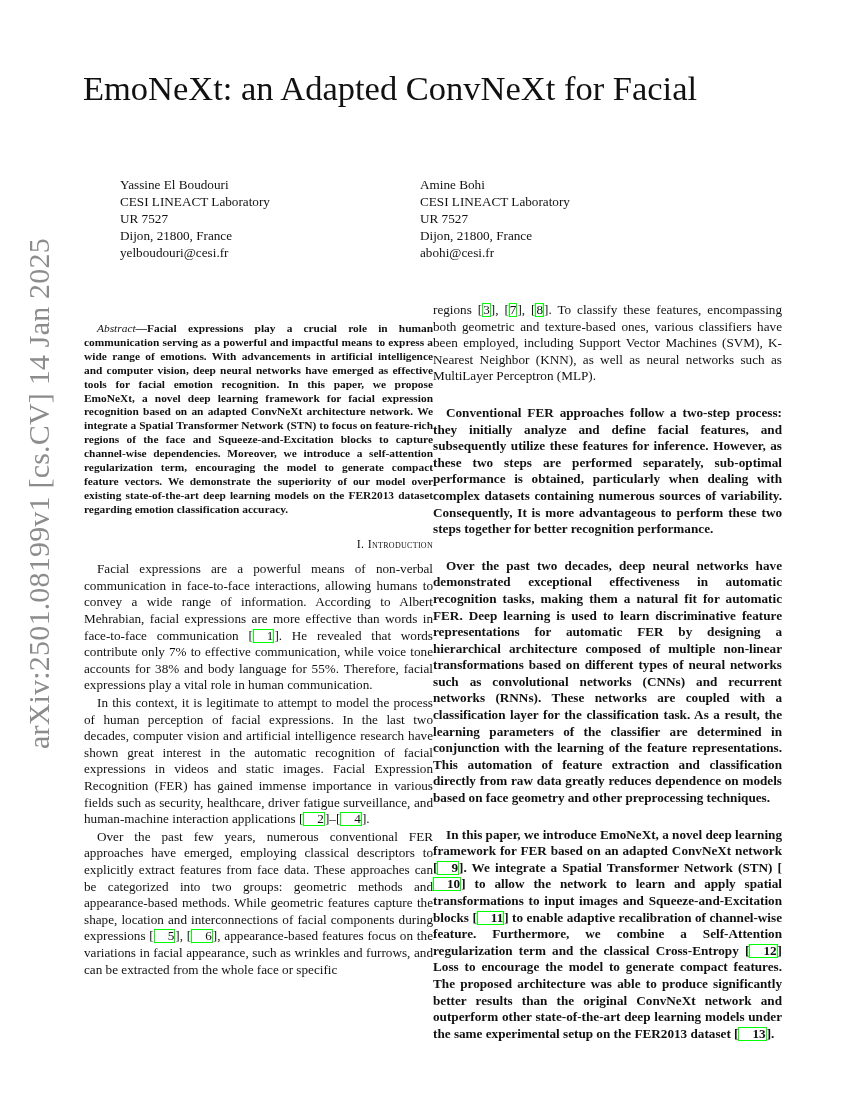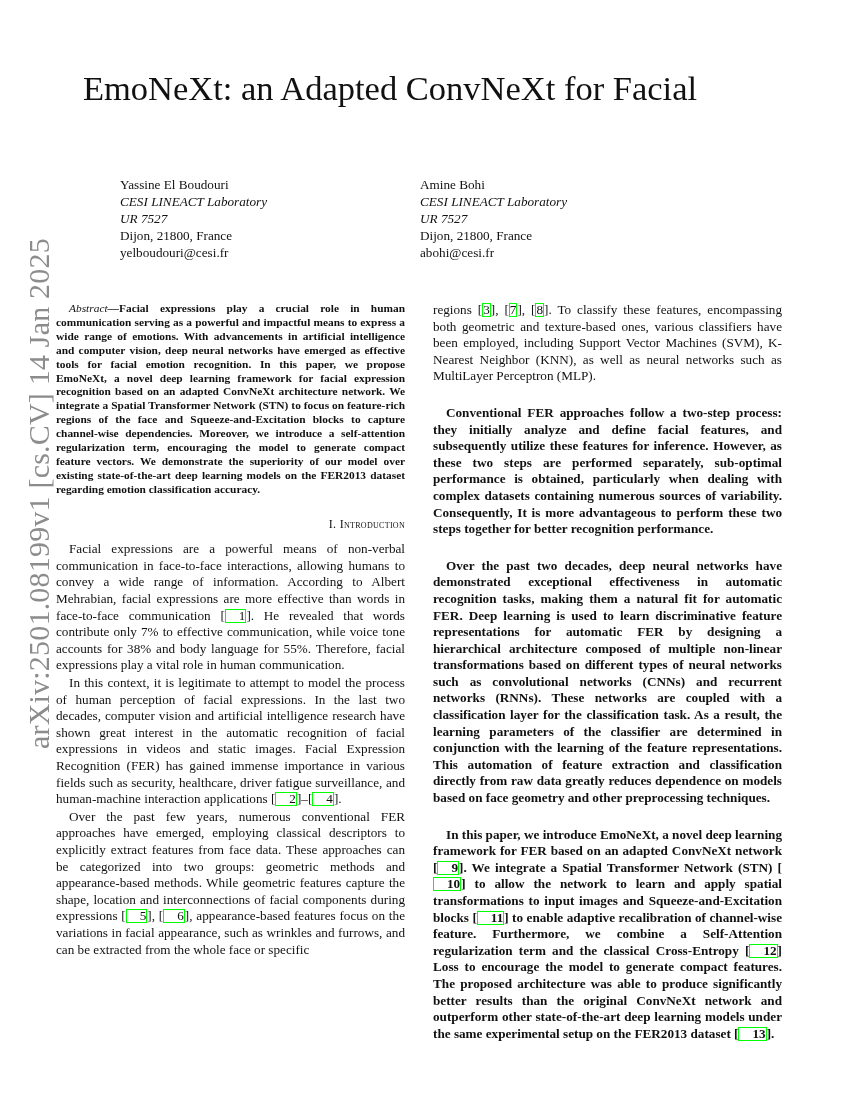--- a/index.html
+++ b/index.html
@@ -7,24 +7,24 @@
          font-family: "Liberation Serif", serif; color: #111; }
   .arxiv-stamp { position: absolute; left: 22px; top: 749px; transform-origin: 0 0;
          transform: rotate(-90deg); font-family: "Liberation Serif", serif;
          font-size: 30px; color: #8c8c8c; white-space: nowrap; letter-spacing: 0.2px; }
   .title { position: absolute; left: 0; width: 780px; top: 68px; text-align: center;
          font-size: 34.5px; line-height: 40px; }
   .author { position: absolute; top: 168px; width: 300px; text-align: left;
          font-size: 13.2px; line-height: 17px; margin-top: 8px; }
   .author.a1 { left: 120px; }
   .author.a2 { left: 420px; }
-  .author .it { font-style: italic; }
+  .author .it { }
   .col { position: absolute; top: 302px; width: 349px; font-size: 13.2px;
          line-height: 16.6px; text-align: justify; }
-  .col.left { left: 56px; }
+  .col.left { left: 84px; margin-top: 20px; }
   .col.right { left: 433px; }
   .abstract { font-weight: bold; font-size: 11.4px; line-height: 13.9px; margin: 0; text-indent: 13px; }
   .abstract .lead { font-style: italic; font-weight: normal; }
   .section-head { text-align: right; font-size: 12px; margin: 19px 0 9px 0; letter-spacing: 0.3px; }
   .section-head .sc { font-variant: small-caps; }
   p.body { margin: 0 0 1px 0; text-indent: 13px; hyphens: auto; }
   p.body.spaced { margin-top: 20px; font-weight: bold; }
   p.body.noindent { text-indent: 0; }
   .cite { display: inline-block; border: 1px solid #00ff00; padding: 0 0px; line-height: 12px; }
 </style>

